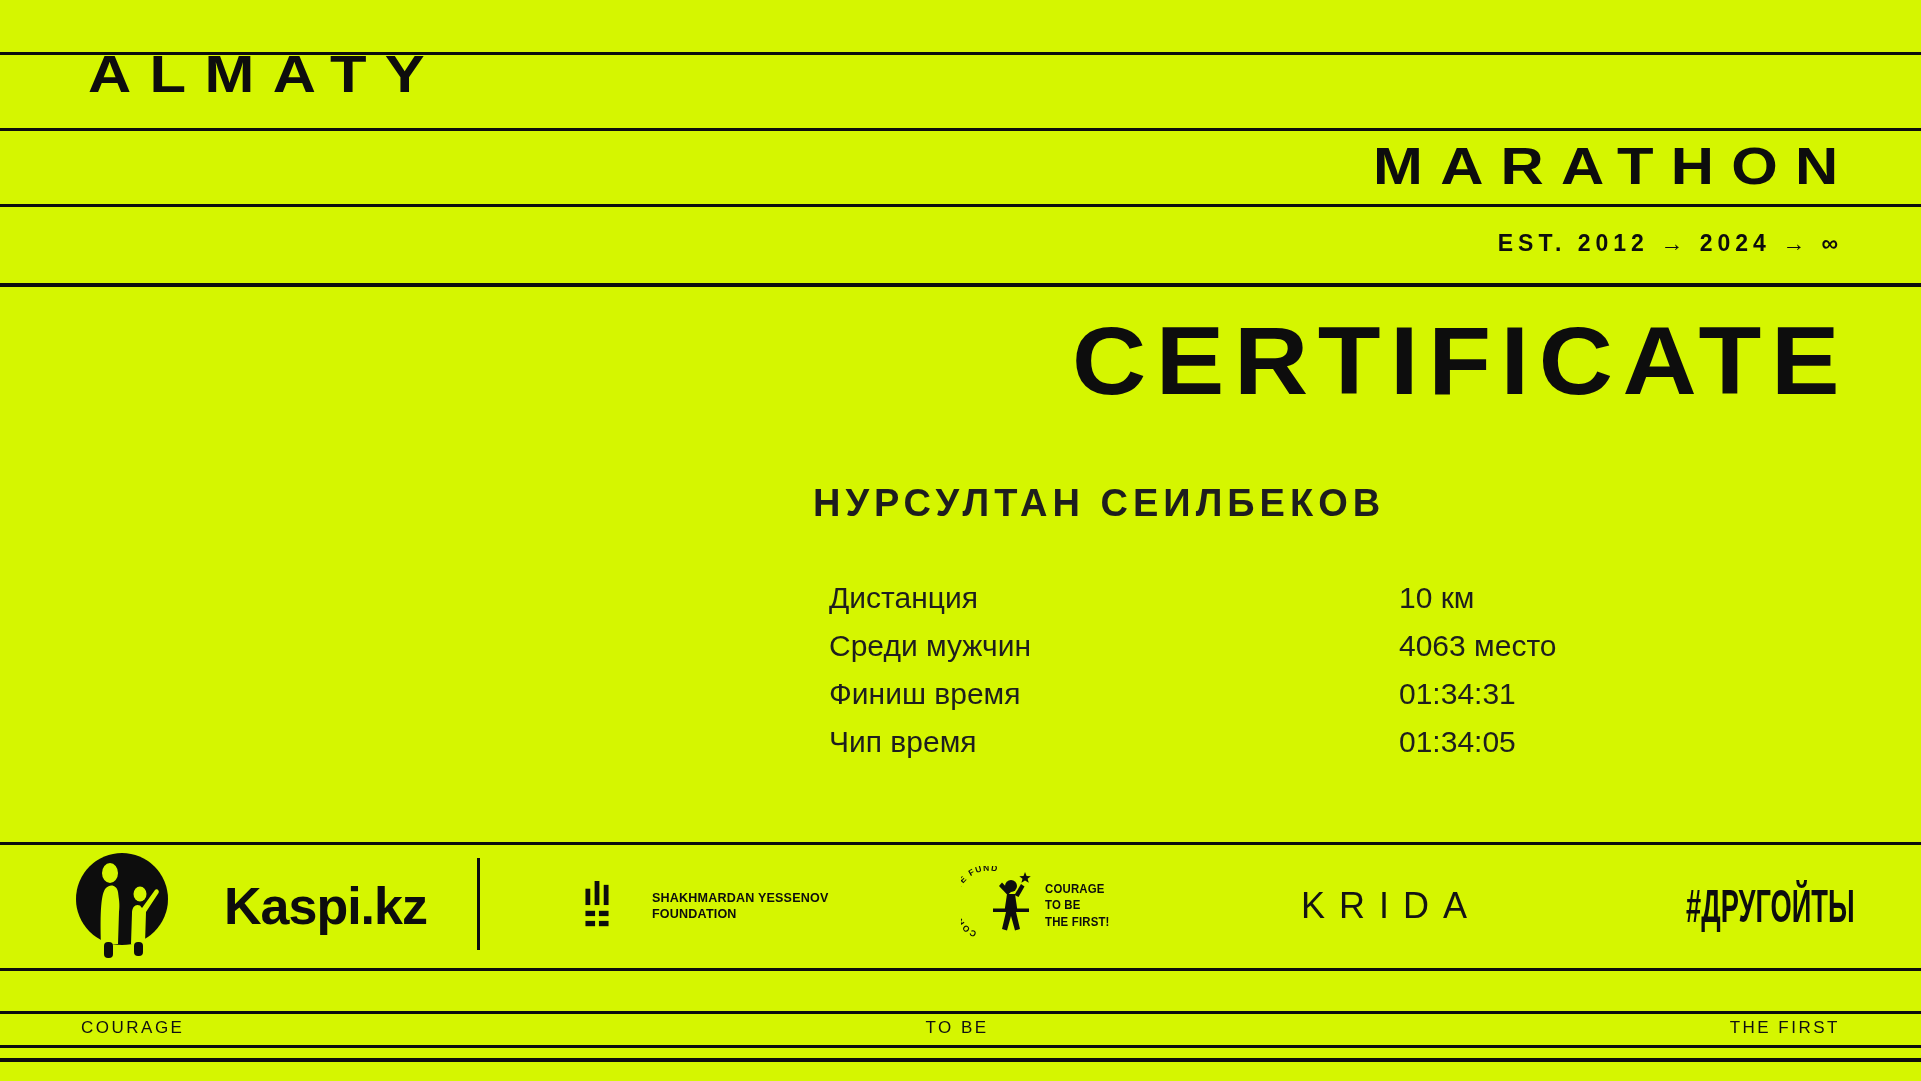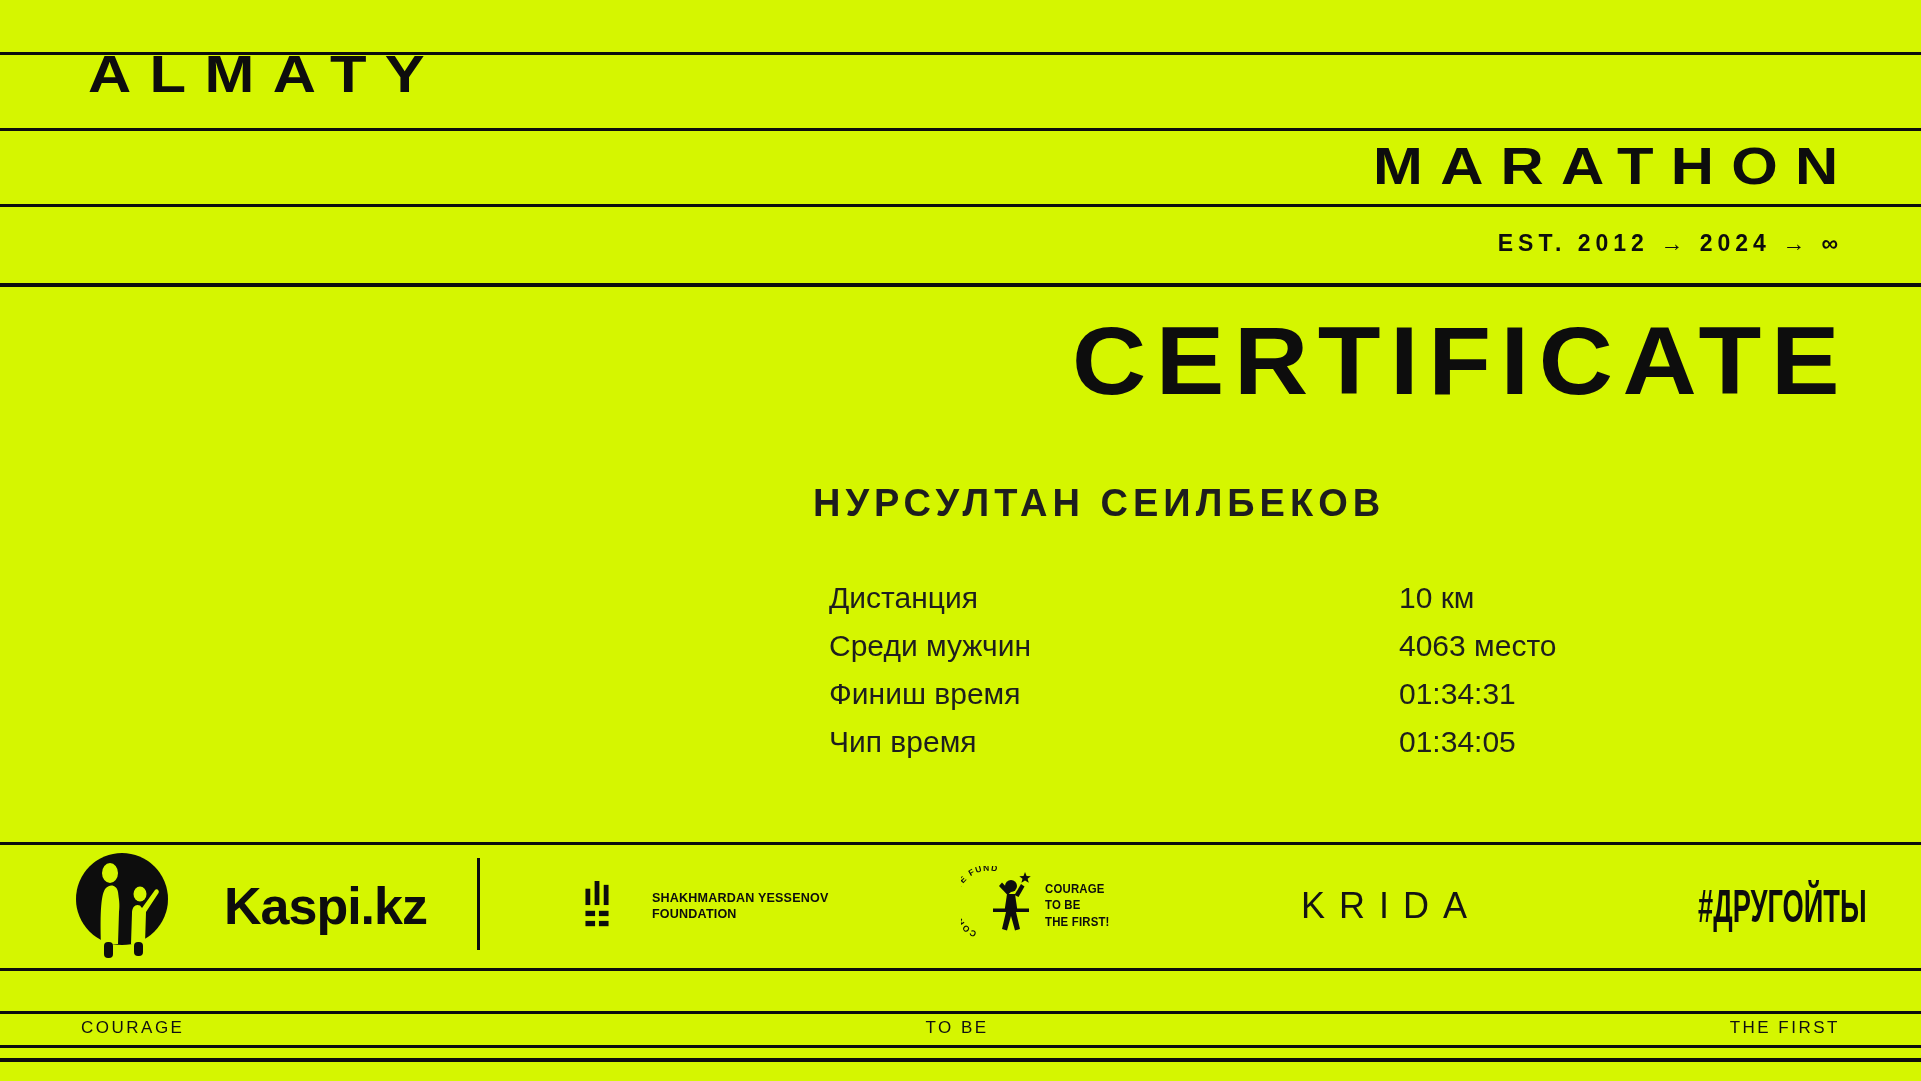--- a/index.html
+++ b/index.html
@@ -63,21 +63,21 @@
     font-size:13.5px;font-weight:bold;line-height:15.5px;letter-spacing:0.2px;
     transform:scaleX(0.93);transform-origin:left center;white-space:nowrap;
   }
   .fund{left:961px;gap:4px;}
   .fund .fund-text{
     font-size:12px;font-weight:bold;line-height:16.5px;letter-spacing:0.2px;
     transform:scaleX(0.95);transform-origin:left center;white-space:nowrap;
   }
   .krida{left:1301px;}
   .krida span{font-size:36px;font-weight:normal;letter-spacing:14px;white-space:nowrap;color:#141414;}
-  .hashtag{right:54px;}
+  .hashtag{right:66px;}
   .hashtag span{
     font-size:47px;font-weight:bold;white-space:nowrap;
     transform:scaleX(0.58);transform-origin:right center;
   }
 
   .bottom-strip{
     position:absolute;left:0;right:0;top:1011px;height:34px;
     display:flex;align-items:center;justify-content:space-between;
     padding:0 81px;box-sizing:border-box;
     font-size:17px;letter-spacing:2.5px;color:#111;

